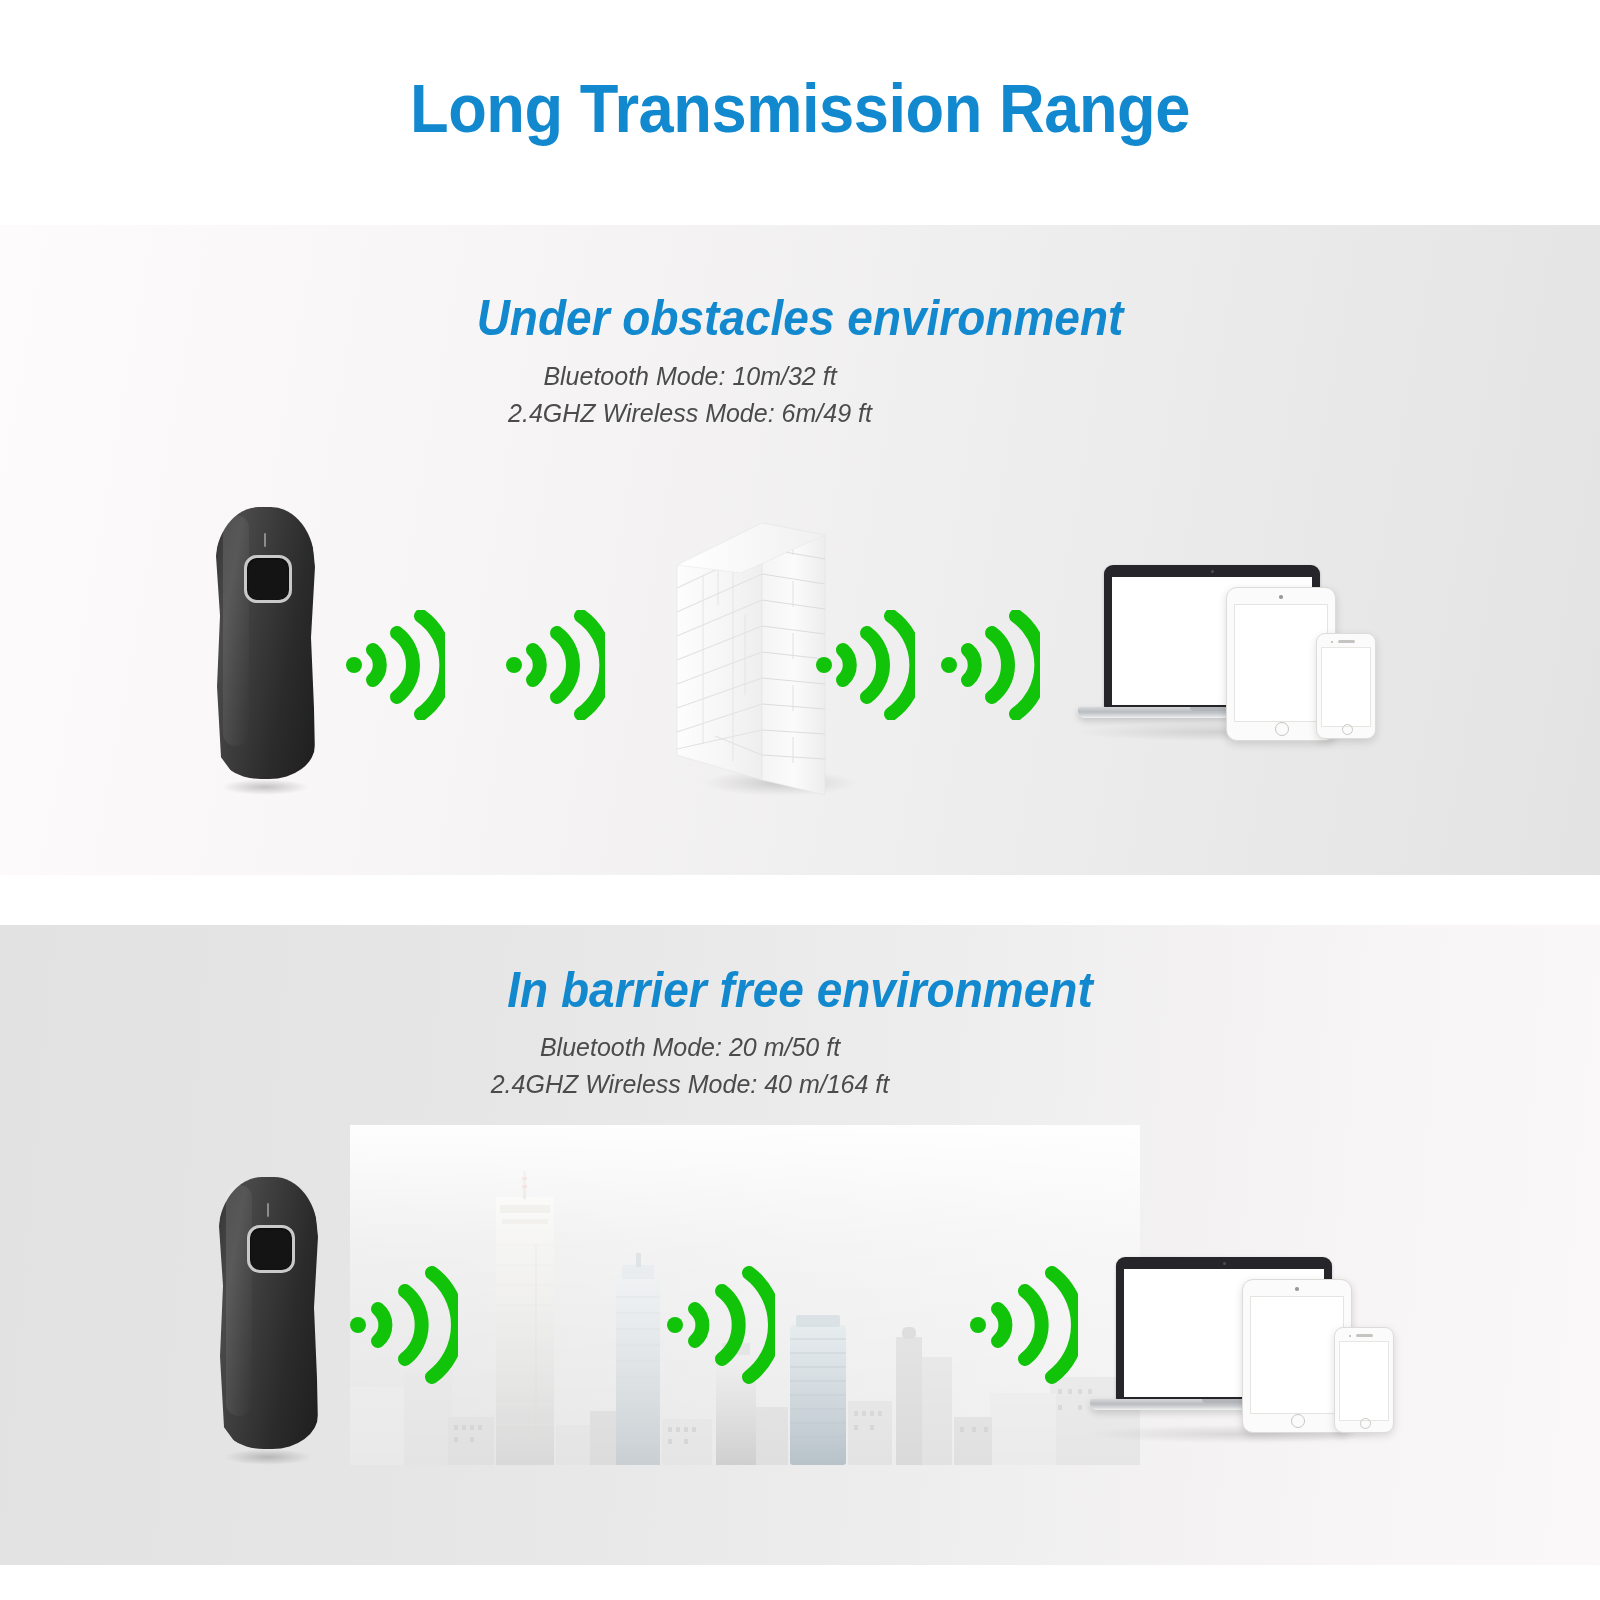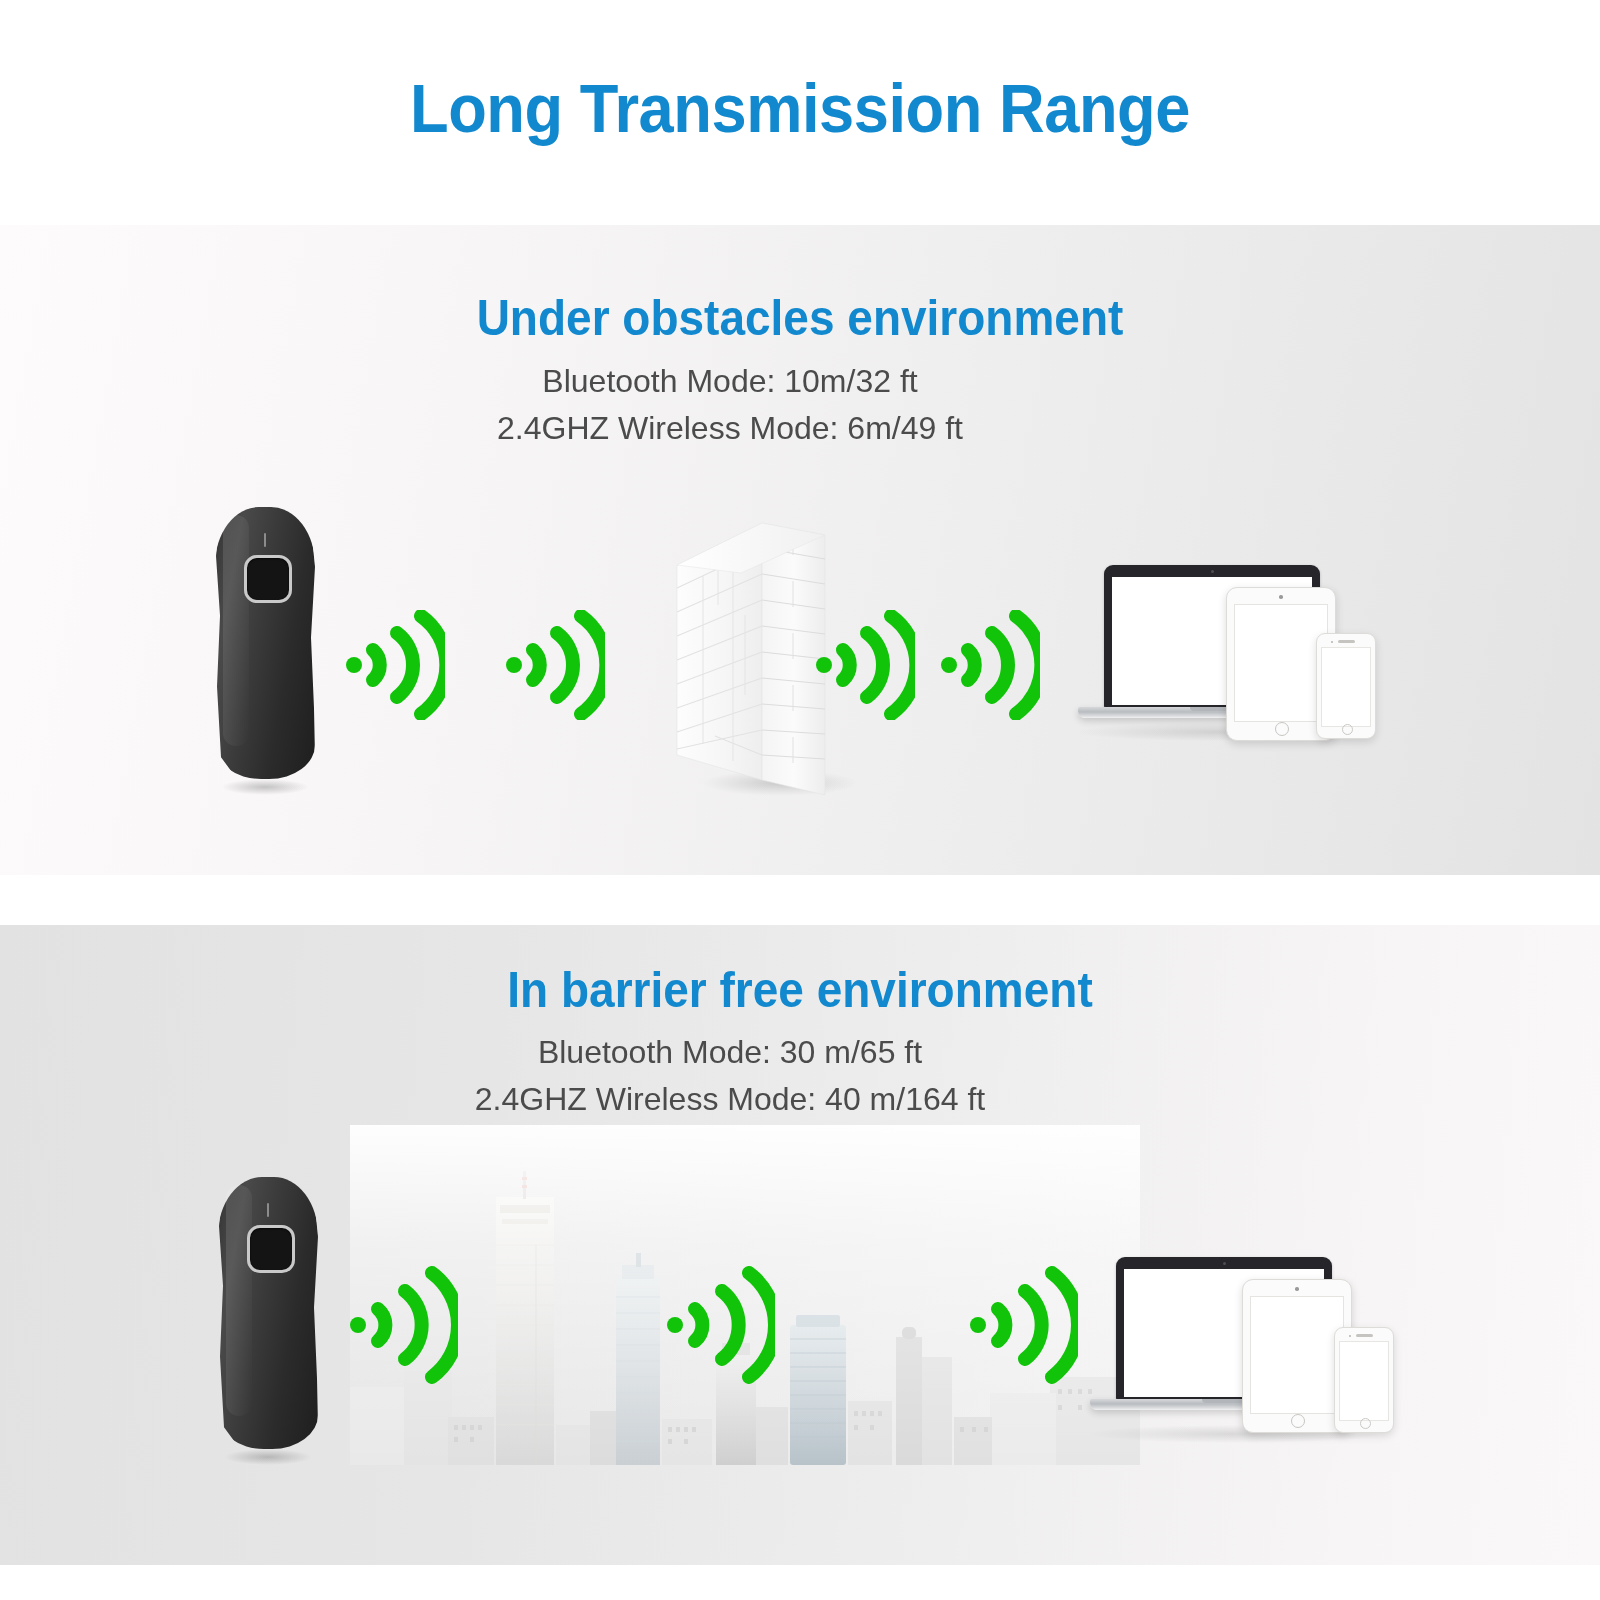--- a/index.html
+++ b/index.html
@@ -32,20 +32,21 @@
     transform: scaleX(0.93);
     transform-origin: center;
   }
 
   
   .panel {
     position: absolute;
     left: 0;
     width: 1600px;
     overflow: hidden;
+    font-style: italic;
   }
   #panel-1 {
     top: 225px;
     height: 650px;
     background: linear-gradient(100deg, #fdfbfc 0%, #f8f6f7 25%, #efeeef 60%, #e4e3e3 100%);
   }
   #panel-2 {
     top: 925px;
     height: 640px;
     background: linear-gradient(95deg, #e2e2e2 0%, #e7e6e6 30%, #efeeee 60%, #f7f5f5 85%, #faf8f8 100%);
@@ -65,24 +66,23 @@
   }
   #panel-1 .panel-heading { top: 68px; }
   #panel-2 .panel-heading { top: 40px; }
 
   .panel-lines {
     position: absolute;
     left: 0;
     width: 1380px;
     text-align: center;
     color: #4b4b4b;
-    font-size: 32px;
+    font-size: 25px;
     line-height: 1.48;
     font-weight: normal;
-    padding-left: 40px;
   }
   #panel-1 .panel-lines { top: 133px; }
   #panel-2 .panel-lines { top: 104px; }
   .panel-lines div { white-space: nowrap; }
 
   
   .scanner {
     position: absolute;
     width: 100px;
     height: 280px;
@@ -450,21 +450,21 @@
       </div>
     </div>
   </div>
 </div>
 
 <div class="panel" id="panel-2">
 
   <div class="panel-heading">In barrier free environment</div>
 
   <div class="panel-lines">
-    <div>Bluetooth Mode: 30 m/65 ft</div>
+    <div>Bluetooth Mode: 20 m/50 ft</div>
     <div>2.4GHZ Wireless Mode: 40 m/164 ft</div>
   </div>
 
   <div class="skyline" style="left:350px; top:200px;">
     <svg width="790" height="340" viewBox="0 0 790 340">
       <defs>
         <linearGradient id="sky-fade" x1="0" y1="0" x2="0" y2="1">
           <stop offset="0" stop-color="#ffffff" stop-opacity="0.95"></stop>
           <stop offset="0.35" stop-color="#ffffff" stop-opacity="0.45"></stop>
           <stop offset="1" stop-color="#ffffff" stop-opacity="0"></stop>

